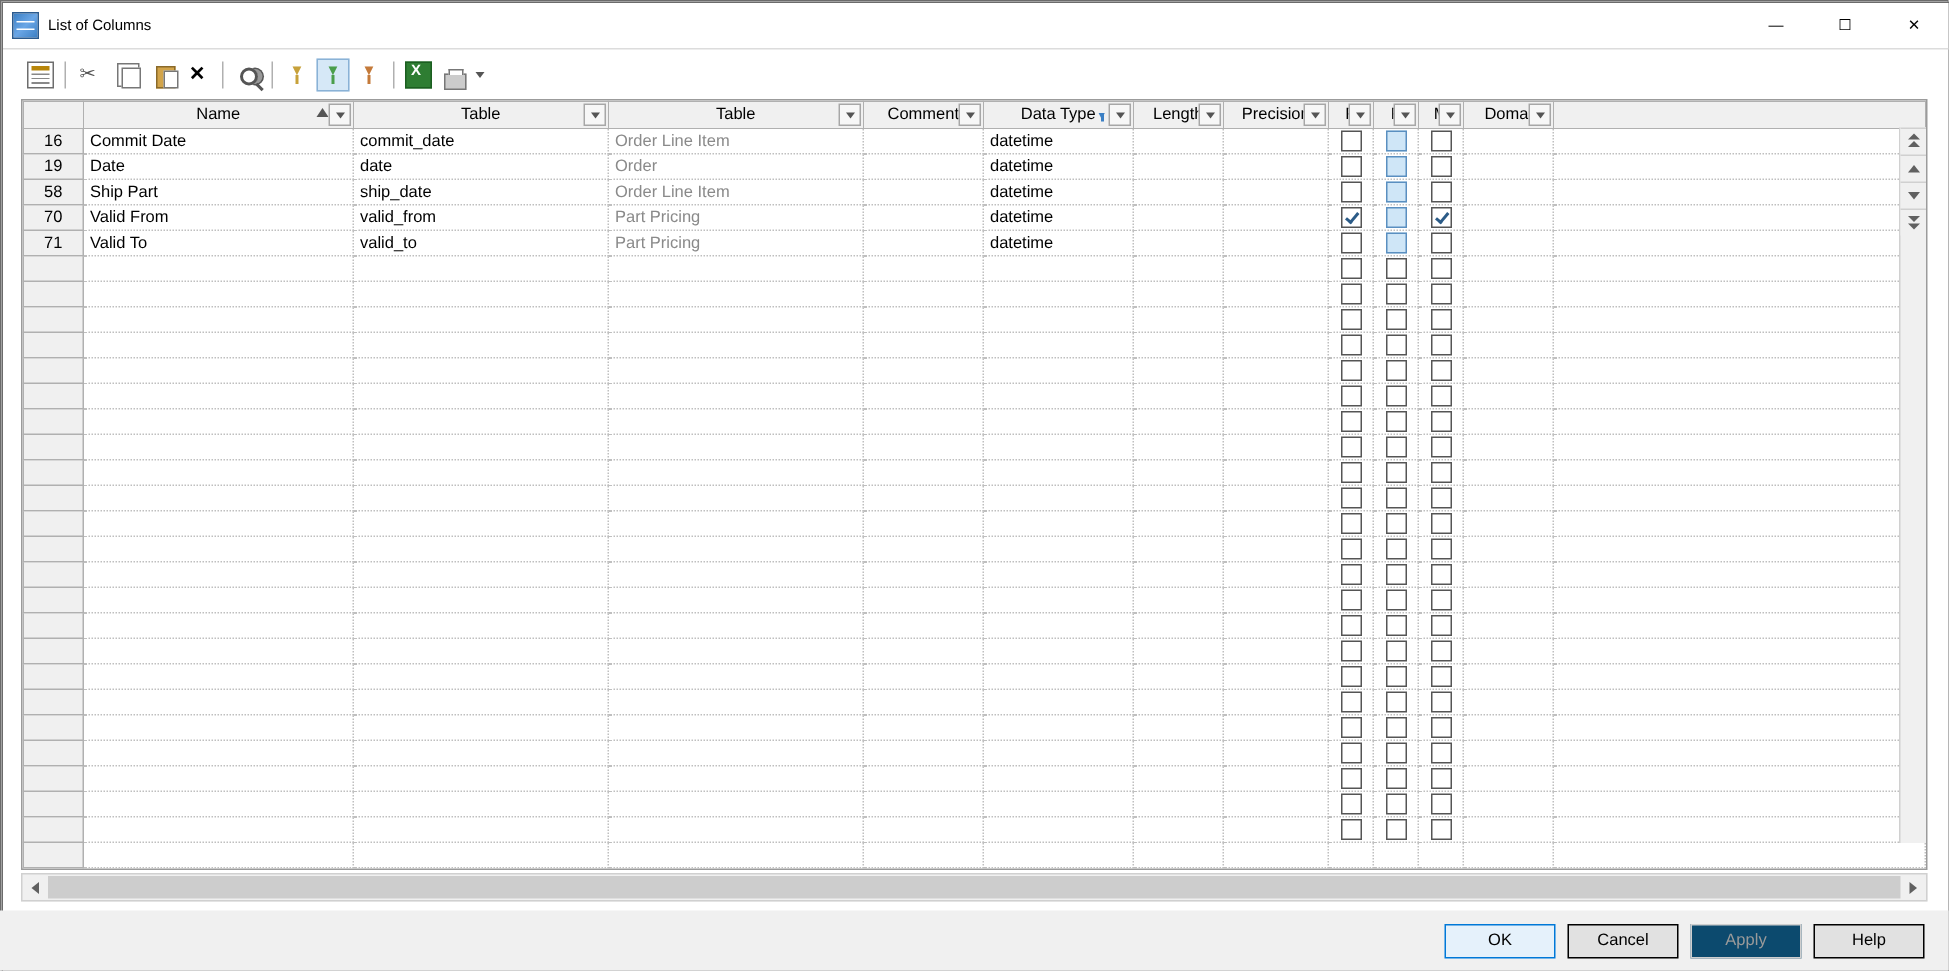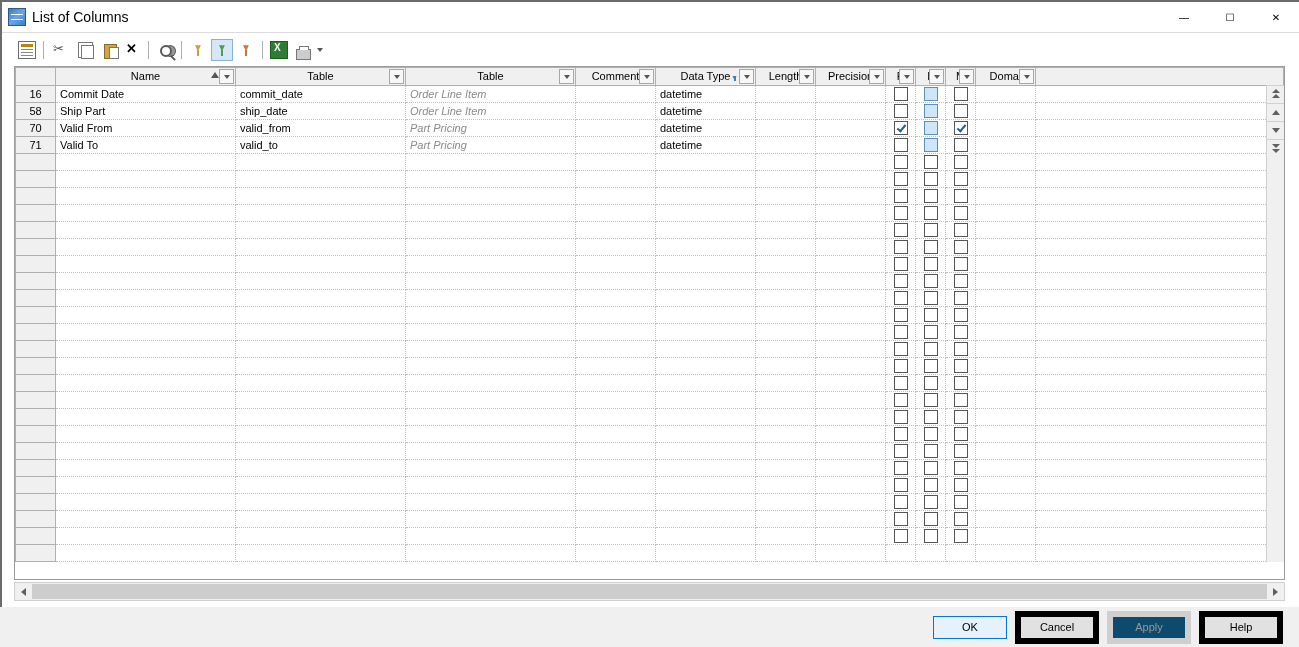--- a/index.html
+++ b/index.html
@@ -27,21 +27,21 @@
     margin-right: 6px;
     background: linear-gradient(135deg,#3b7fc4 0%,#6aa6e6 50%,#3b7fc4 100%);
     border: 1px solid #2a5a8e;
     position: relative;
   }
   .app-icon::before, .app-icon::after {
     content:""; position:absolute; background:#fff; height:1px; left:2px; right:2px;
   }
   .app-icon::before { top:5px; }
   .app-icon::after { top:10px; }
-  .title-text { flex:1; font-size:14px; }
+  .title-text { flex:1; font-size:10px; }
   .win-btns { display:flex; height:100%; }
   .win-btn {
     width: 46px; height: 100%;
     display:flex; align-items:center; justify-content:center;
     font-family: "Segoe UI Symbol", sans-serif;
     font-size: 10px;
     color:#000;
   }
 
   
@@ -145,21 +145,21 @@
   table.grid th .filter-ind::before { content:"▼"; color:#3b7fc4; font-size:7px; position:absolute; left:1px; top:-1px; }
   table.grid th .filter-ind::after { content:""; position:absolute; left:4px; top:5px; width:2px; height:5px; background:#3b7fc4; }
 
   .rownum {
     background: #f0f0f0;
     border: 1px solid #b0b0b0 !important;
     text-align: center !important;
     color:#000;
     margin-top:26px;
   }
-  .dim { color:#8a8a8a;font-style:italic; }
+  .dim { color:#8a8a8a; }
   .chk {
     width:12px; height:12px;
     border:1px solid #555;
     background:#fff;
     margin:0 auto;
     display:block;
     position:relative;
   }
   .chk.blue { background:#cfe6f7; border-color:#5a8fc0; }
   .chk.checked::after {
@@ -205,21 +205,21 @@
   
   .footer {
     position:absolute; left:0; right:0; bottom:0; height:40px;
     display:flex; justify-content:flex-end; align-items:center;
     padding-right:16px; gap:8px;
     background:#f0f0f0;
     border-top: none;
   }
   .btn {
     width:72px; height:21px;
-    background:#e1e1e1; border:6px solid #000000;
+    background:#e1e1e1; border:1px solid #000000;
     font-size:11px;
     display:flex; align-items:center; justify-content:center;
   }
   .btn.default { border:1px solid #0078d7; background:#e5f1fb; }
   .btn.disabled { color:#9a9a9a; border-color:#cfcfcf; background:#0c4a6e; }
 
   
   .c-rownum{width:40px;} .c-name{width:180px;} .c-code{width:170px;}
   .c-table{width:170px;} .c-comment{width:80px;} .c-datatype{width:100px;}
   .c-length{width:60px;} .c-precision{width:70px;}
@@ -331,20 +331,41 @@
             <td class="center">
               <span class="chk blue"></span>
             </td>
             <td class="center">
               <span class="chk"></span>
             </td>
             <td><none></none></td>
             <td></td>
           </tr>
           <tr>
+            <td class="rownum">19</td>
+            <td>Date</td>
+            <td>date</td>
+            <td class="dim">Order</td>
+            <td></td>
+            <td>datetime</td>
+            <td></td>
+            <td></td>
+            <td class="center">
+              <span class="chk"></span>
+            </td>
+            <td class="center">
+              <span class="chk blue"></span>
+            </td>
+            <td class="center">
+              <span class="chk"></span>
+            </td>
+            <td><none></none></td>
+            <td></td>
+          </tr>
+          <tr>
             <td class="rownum">58</td>
             <td>Ship Part</td>
             <td>ship_date</td>
             <td class="dim">Order Line Item</td>
             <td></td>
             <td>datetime</td>
             <td></td>
             <td></td>
             <td class="center">
               <span class="chk"></span>

